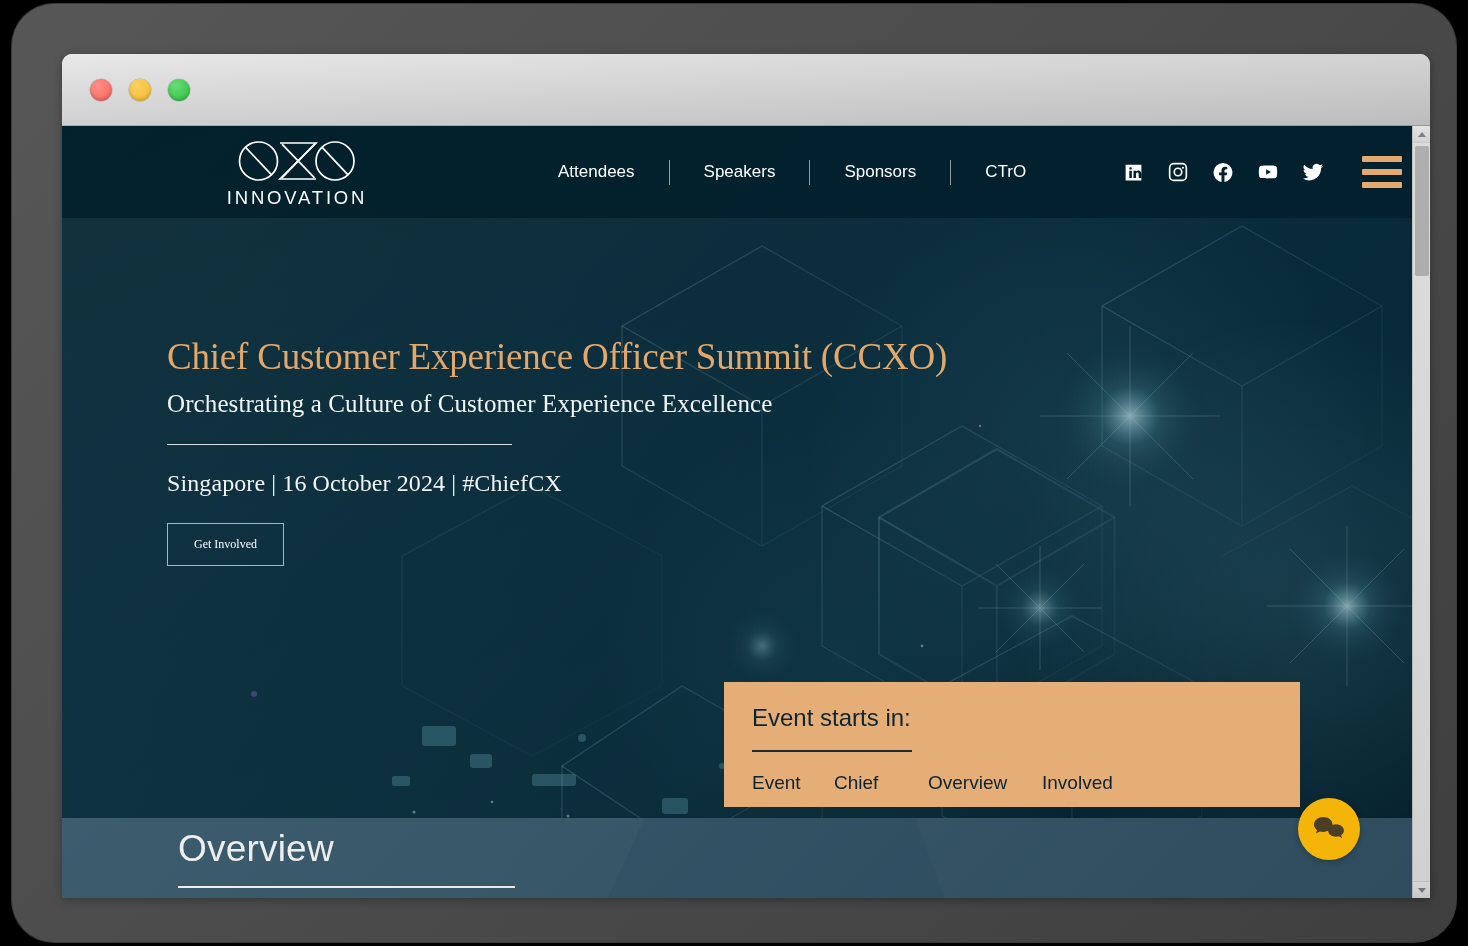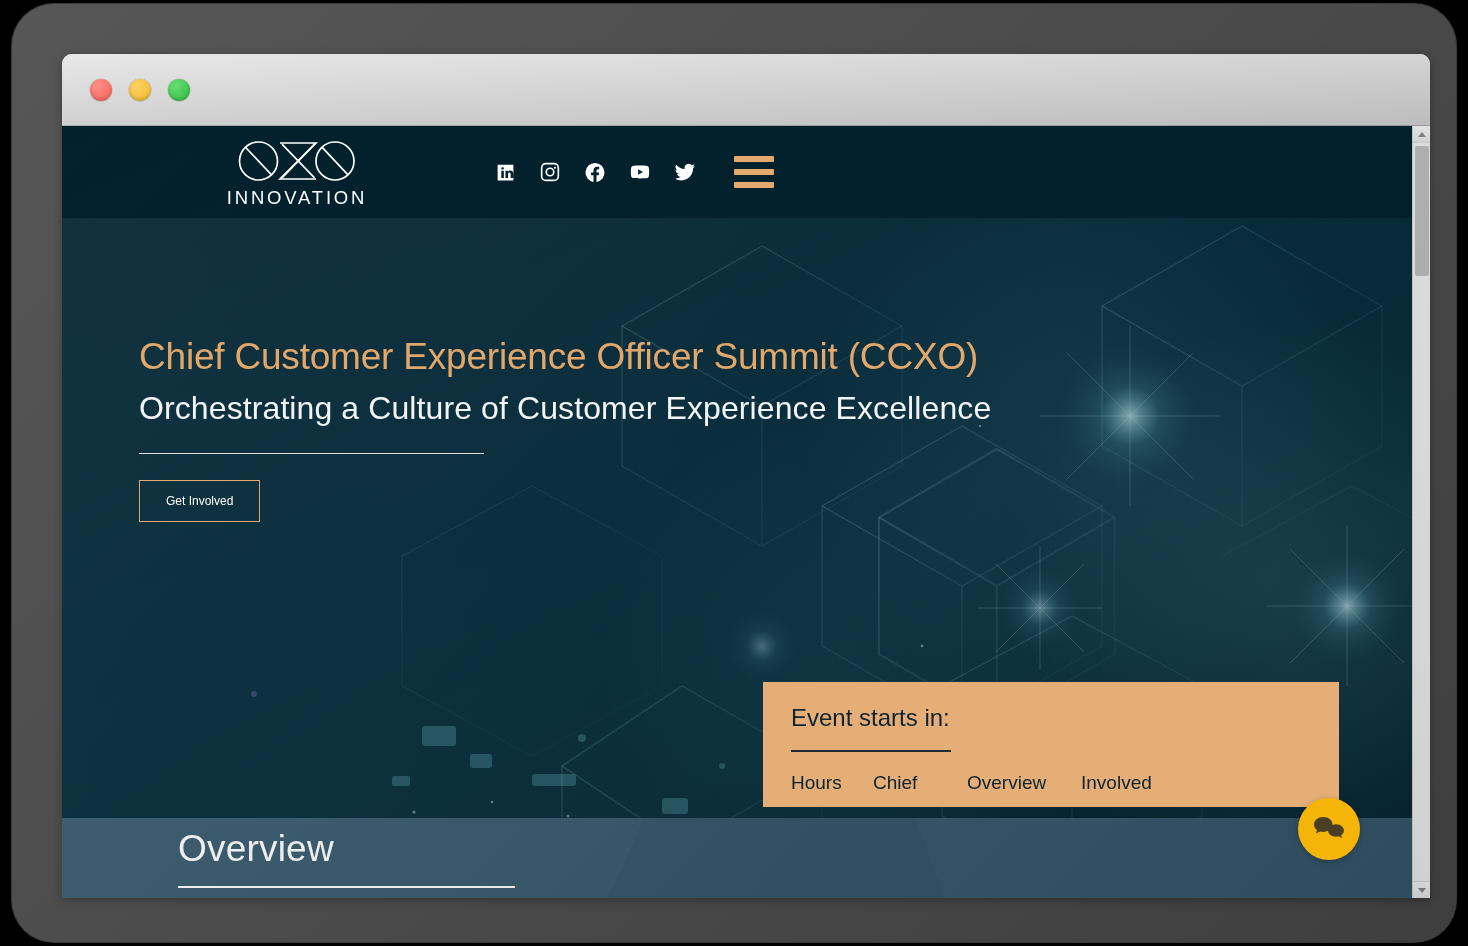--- a/index.html
+++ b/index.html
@@ -188,33 +188,34 @@
   }
   #hamburger span {
     display: block; height: 6px; width: 40px;
     background: #e3a96e; border-radius: 1px;
   }
 
   
   #hero-copy {
     position: relative;
     z-index: 5;
-    padding-left: 77px;
+    padding-left: 105px;
     padding-top: 118px;
+    font-family: Liberation Serif, serif;
   }
   #hero-title {
     color: #e2a76b;
     font-size: 37px;
     font-weight: 400;
     letter-spacing: -0.2px;
     line-height: 1.15;
   }
   #hero-subtitle {
     color: #f2f5f6;
-    font-size: 32px;
+    font-size: 25px;
     font-weight: 400;
     margin-top: 11px;
     letter-spacing: 0.1px;
   }
   #hero-rule {
     width: 345px; height: 1px;
     background: rgba(255,255,255,0.85);
     margin: 26px 0 0 0;
   }
   #hero-meta {
@@ -232,21 +233,21 @@
     background: transparent;
     font-size: 12px;
     font-family: inherit;
     cursor: pointer;
   }
 
   
   #countdown {
     position: absolute;
     z-index: 7;
-    left: 701px;
+    left: 662px;
     top: 556px;
     width: 576px;
     height: 125px;
     background: #e5ae77;
     padding: 22px 28px 0 28px;
   }
   #countdown-title {
     color: #0d2430;
     font-size: 24px;
     font-weight: 400;
@@ -414,20 +415,29 @@
                   <path d="M84.2 7.3 L110.2 35.2"></path>
                 </g>
                 <g fill="none" stroke="#ffffff" stroke-width="1.7">
                   <path d="M44 4.2 L76.5 37.8"></path>
                   <path d="M76.5 4.2 L44 37.8"></path>
                 </g>
               </svg>
               <span id="logo-word">INNOVATION</span>
             </div>
 
+            <nav id="mainnav">
+              <a class="nav-link" href="#">Attendees</a>
+              <span class="nav-sep"></span>
+              <a class="nav-link" href="#">Speakers</a>
+              <span class="nav-sep"></span>
+              <a class="nav-link" href="#">Sponsors</a>
+              <span class="nav-sep"></span>
+              <a class="nav-link" href="#">CTrO</a>
+            </nav>
 
             <div id="social">
               <span class="social-icon">
                 <svg viewBox="0 0 24 24" width="21" height="21">
                     <path d="M3 3h18v18H3V3zm4.2 15.4h2.9V9.9H7.2v8.5zm1.45-9.7c.93 0 1.5-.62 1.5-1.39-.02-.79-.57-1.39-1.48-1.39s-1.5.6-1.5 1.39c0 .77.57 1.39 1.46 1.39h.02zM12 18.4h2.9v-4.75c0-.26.02-.51.1-.7.2-.51.67-1.04 1.46-1.04 1.03 0 1.44.78 1.44 1.93v4.56h2.9v-4.9c0-2.68-1.43-3.92-3.34-3.92-1.56 0-2.25.87-2.63 1.47h.02V9.9H12c.04.82 0 8.5 0 8.5z"></path>
                   </svg>
               </span>
               <span class="social-icon">
                 <svg viewBox="0 0 24 24" width="22" height="22">
                     <path d="M7.5 2h9A5.5 5.5 0 0 1 22 7.5v9A5.5 5.5 0 0 1 16.5 22h-9A5.5 5.5 0 0 1 2 16.5v-9A5.5 5.5 0 0 1 7.5 2zm0 1.8A3.7 3.7 0 0 0 3.8 7.5v9a3.7 3.7 0 0 0 3.7 3.7h9a3.7 3.7 0 0 0 3.7-3.7v-9a3.7 3.7 0 0 0-3.7-3.7h-9zM12 7a5 5 0 1 1 0 10 5 5 0 0 1 0-10zm0 1.8a3.2 3.2 0 1 0 0 6.4 3.2 3.2 0 0 0 0-6.4zm5.4-2.6a1.15 1.15 0 1 1 0 2.3 1.15 1.15 0 0 1 0-2.3z"></path>
@@ -454,28 +464,29 @@
               <span></span>
               <span></span>
               <span></span>
             </div>
           </header>
 
           <div id="hero-copy">
             <h1 id="hero-title">Chief Customer Experience Officer Summit (CCXO)</h1>
             <h2 id="hero-subtitle">Orchestrating a Culture of Customer Experience Excellence</h2>
             <div id="hero-rule"></div>
+            <p id="hero-meta">Singapore | 16 October 2024 | #ChiefCX</p>
             <button id="get-involved">Get Involved</button>
           </div>
 
           <div id="countdown">
             <div id="countdown-title">Event starts in:</div>
             <div id="countdown-rule"></div>
             <div id="countdown-units">
-              <span class="cd-unit">Hours</span>
+              <span class="cd-unit">Event</span>
               <span class="cd-unit">Chief</span>
               <span class="cd-unit">Overview</span>
               <span class="cd-unit">Involved</span>
             </div>
           </div>
         </section>
 
         <section id="overview">
           <div id="overview-inner">
             <h2 id="overview-title">Overview</h2>

